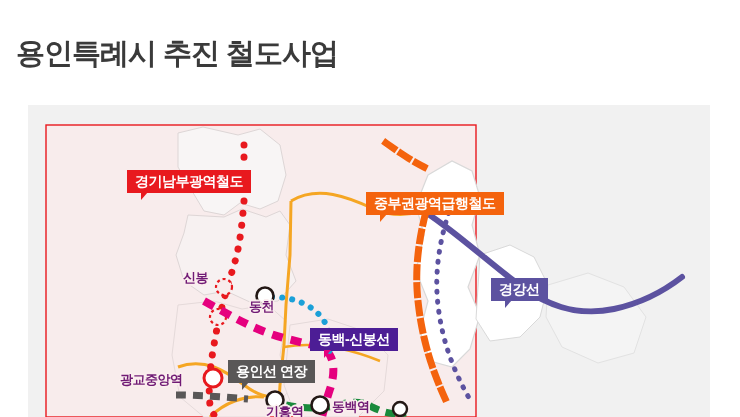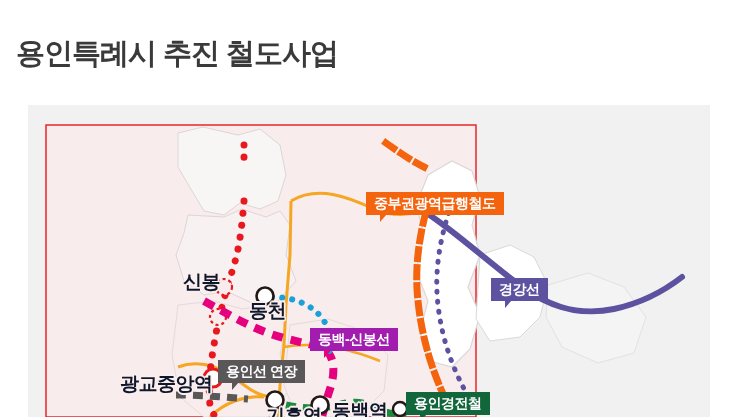--- a/index.html
+++ b/index.html
@@ -24,40 +24,40 @@
   .map-svg{position:absolute;left:0;top:0;width:682px;height:312px;}
 
   
   .lbl{
     position:absolute;color:#fff;font-weight:bold;white-space:nowrap;
     padding:4px 8px 5px 8px;font-size:14px;letter-spacing:-0.5px;line-height:1;
   }
   .lbl.red{background:#e8191e;}
   .lbl.orange{background:#f4630d;}
   .lbl.purple{background:#5c52a0;}
-  .lbl.magenta{background:#a21caf;}
+  .lbl.magenta{background:#4c1d95;}
   .lbl.gray{background:#595757;}
   .lbl.green{background:#11663b;}
   .lbl::after{
     content:"";position:absolute;width:0;height:0;border-style:solid;
   }
   .lbl.tail-bl::after{
     left:14px;bottom:-7px;border-width:8px 7px 0 0;
     border-color:currentColor transparent transparent transparent;
   }
   .lbl.red.tail-bl::after{border-top-color:#e8191e;}
   .lbl.orange.tail-bl::after{border-top-color:#f4630d;}
   .lbl.magenta.tail-bl::after{border-top-color:#e5007e;}
   .lbl.gray.tail-bl::after{border-top-color:#595757;}
   .lbl.purple.tail-bl::after{border-top-color:#5c52a0;}
   .lbl.green.tail-bl::after{border-top-color:#11663b;}
 
   
   .stn{
-    position:absolute;font-size:19px;font-weight:bold;color:#0f172a;
+    position:absolute;font-size:13px;font-weight:bold;color:#701a75;
     white-space:nowrap;letter-spacing:-0.5px;
     text-shadow:
       -1.6px 0 #fbeeee, 1.6px 0 #fbeeee, 0 -1.6px #fbeeee, 0 1.6px #fbeeee,
       -1.2px -1.2px #fbeeee, 1.2px -1.2px #fbeeee, -1.2px 1.2px #fbeeee, 1.2px 1.2px #fbeeee;
   }
 </style>
 </head>
 <body>
 
 <div id="page">
@@ -116,25 +116,25 @@
       <circle cx="292" cy="300" r="8.5" fill="#ffffff" stroke="#231815" stroke-width="2.6"></circle>
       <circle cx="372" cy="304" r="7" fill="#ffffff" stroke="#231815" stroke-width="2.4"></circle>
     </svg>
 
     <div class="stn" style="left:155px;top:164px;">신봉</div>
     <div class="stn" style="left:221px;top:160px;margin-top:33px;">동천</div>
     <div class="stn" style="left:92px;top:266px;">광교중앙역</div>
     <div class="stn" style="left:304px;top:285px;margin-top:8px;">동백역</div>
     <div class="stn" style="left:238px;top:298px;">기흥역</div>
 
+    <div class="lbl red tail-bl" style="left:99px;top:65px;">경기남부광역철도</div>
 
     <div class="lbl orange tail-bl" style="left:338px;top:67px;margin-top:20px;">중부권광역급행철도</div>
 
     <div class="lbl purple tail-bl" style="left:463px;top:173px;">경강선</div>
 
     <div class="lbl magenta tail-bl" style="left:282px;top:223px;">동백-신봉선</div>
 
-    <div class="lbl gray tail-bl" style="left:190px;top:255px;">용인선 연장</div>
+    <div class="lbl gray tail-bl" style="left:200px;top:255px;">용인선 연장</div>
 
-    <div class="lbl green tail-bl" style="left:378px;top:287px;">용인경전철</div>
   </div>
 
 </div>
 
 </body></html>

